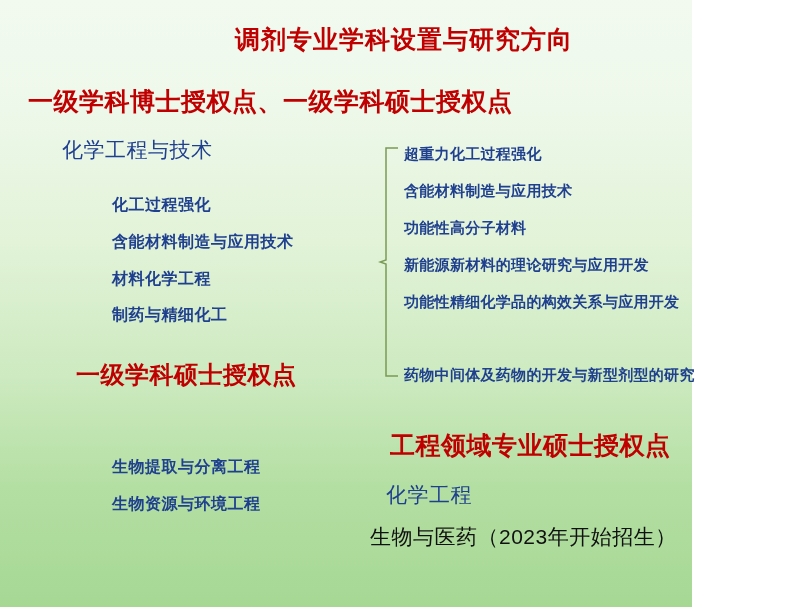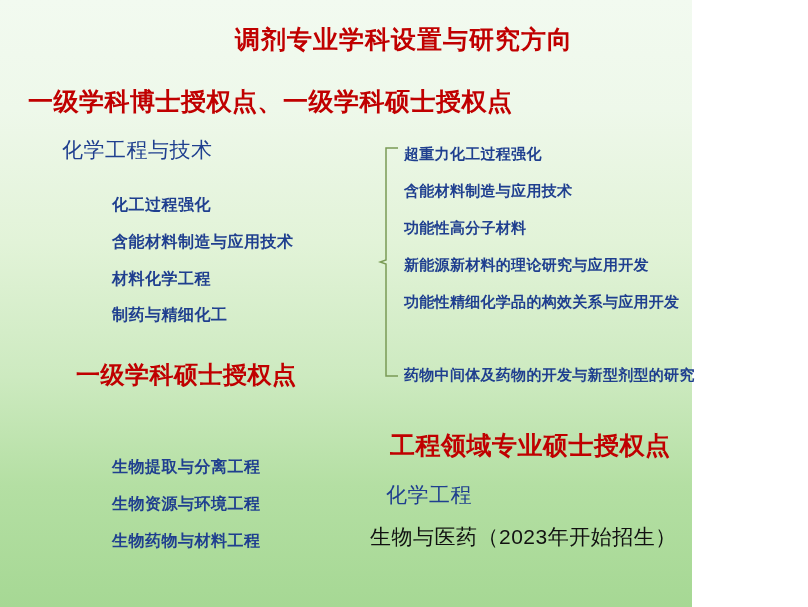--- a/index.html
+++ b/index.html
@@ -143,19 +143,18 @@
   <div class="t dir" style="top:183px">含能材料制造与应用技术</div>
   <div class="t dir" style="top:220px">功能性高分子材料</div>
   <div class="t dir" style="top:257px">新能源新材料的理论研究与应用开发</div>
   <div class="t dir" style="top:294px">功能性精细化学品的构效关系与应用开发</div>
   <div class="t dir" style="top:367px">药物中间体及药物的开发与新型剂型的研究</div>
 
   <div class="t" id="heading2">一级学科硕士授权点</div>
 
   <div class="t sub-left2" style="top:458px">生物提取与分离工程</div>
   <div class="t sub-left2" style="top:495px">生物资源与环境工程</div>
-  <div class="t sub-left2" style="top:532px">生物药物与材料工程</div>
 
   <div class="t" id="heading3">工程领域专业硕士授权点</div>
   <div class="t" id="prof1">化学工程</div>
   <div class="t" id="prof2">生物与医药（2023年开始招生）</div>
 
 </div>
 
 </body></html>

